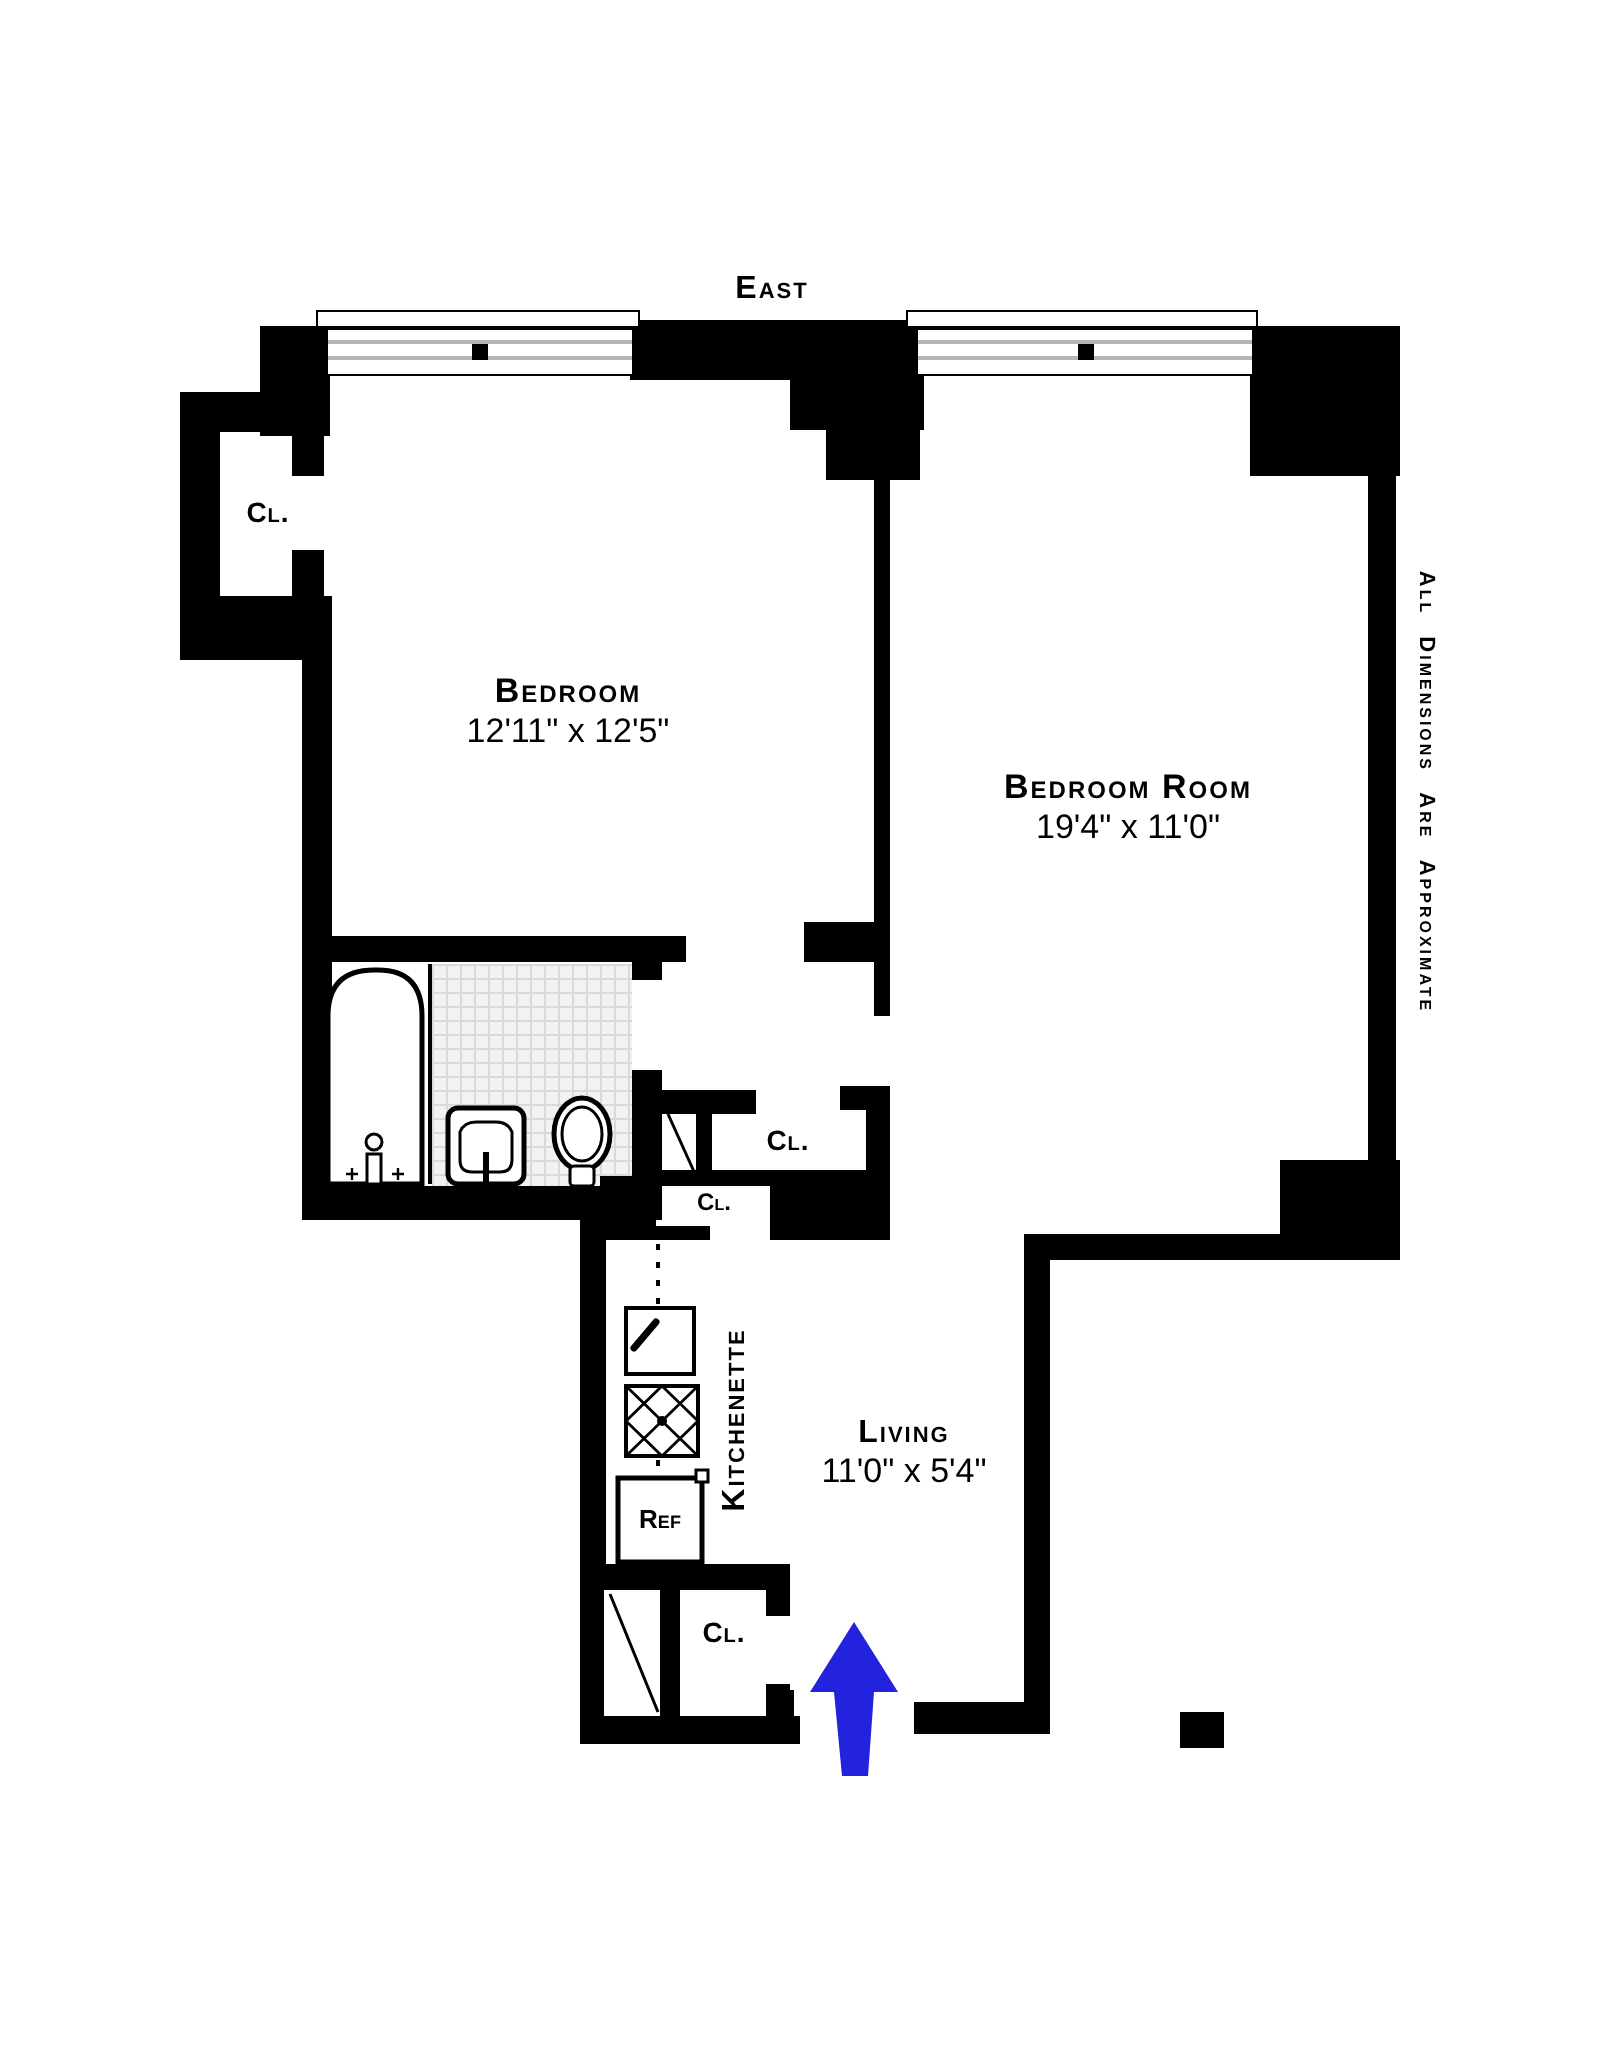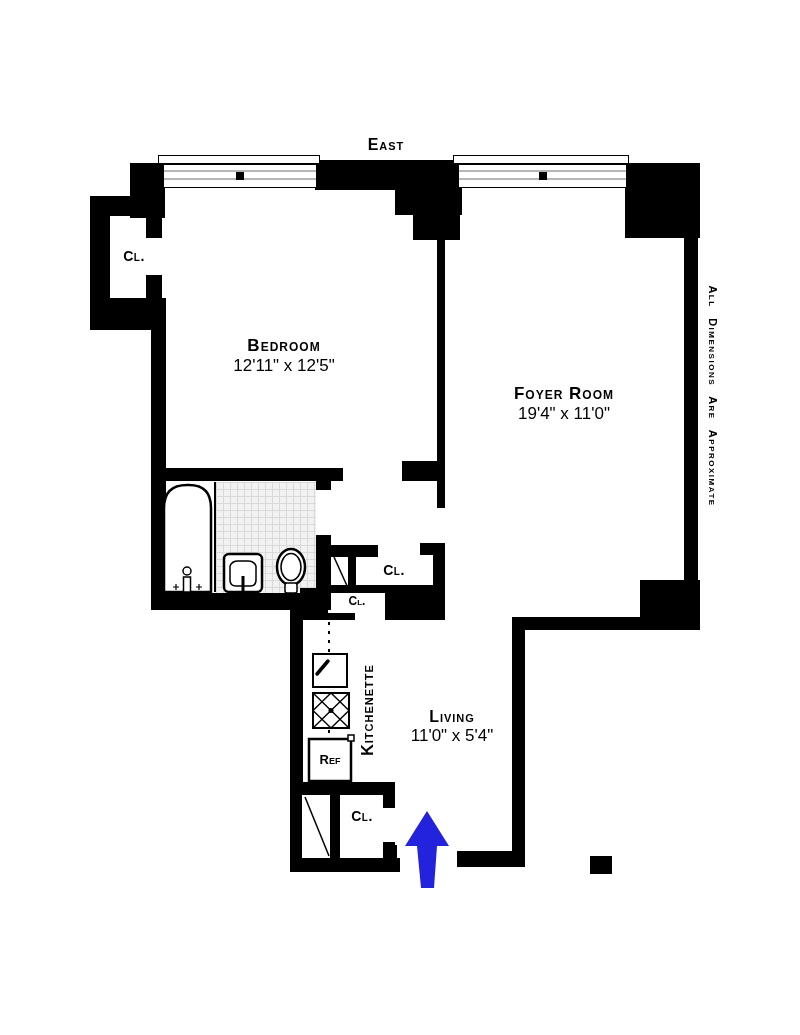--- a/index.html
+++ b/index.html
@@ -148,21 +148,21 @@
       <polygon points="427,811 405,846 417,846 421,888 434,888 437,846 449,846" style="fill:var(--arrow)"></polygon>
     </g>
   </svg>
 
   <div class="lbl" style="left:184px; top:304px; width:200px;margin-top:32px;">
     <div class="room-name">Bedroom</div>
     <div class="room-dim">12'11" x 12'5"</div>
   </div>
 
   <div class="lbl" style="left:464px; top:384px; width:200px;">
-    <div class="room-name">Foyer Room</div>
+    <div class="room-name">Bedroom Room</div>
     <div class="room-dim">19'4" x 11'0"</div>
   </div>
 
   <div class="lbl" style="left:382px; top:708px; width:140px;">
     <div class="room-name" style="font-size:16px">Living</div>
     <div class="room-dim">11'0" x 5'4"</div>
   </div>
 
   <div class="lbl kitch" style="left:269px; top:700px; width:200px; height:20px;">Kitchenette</div>
 

